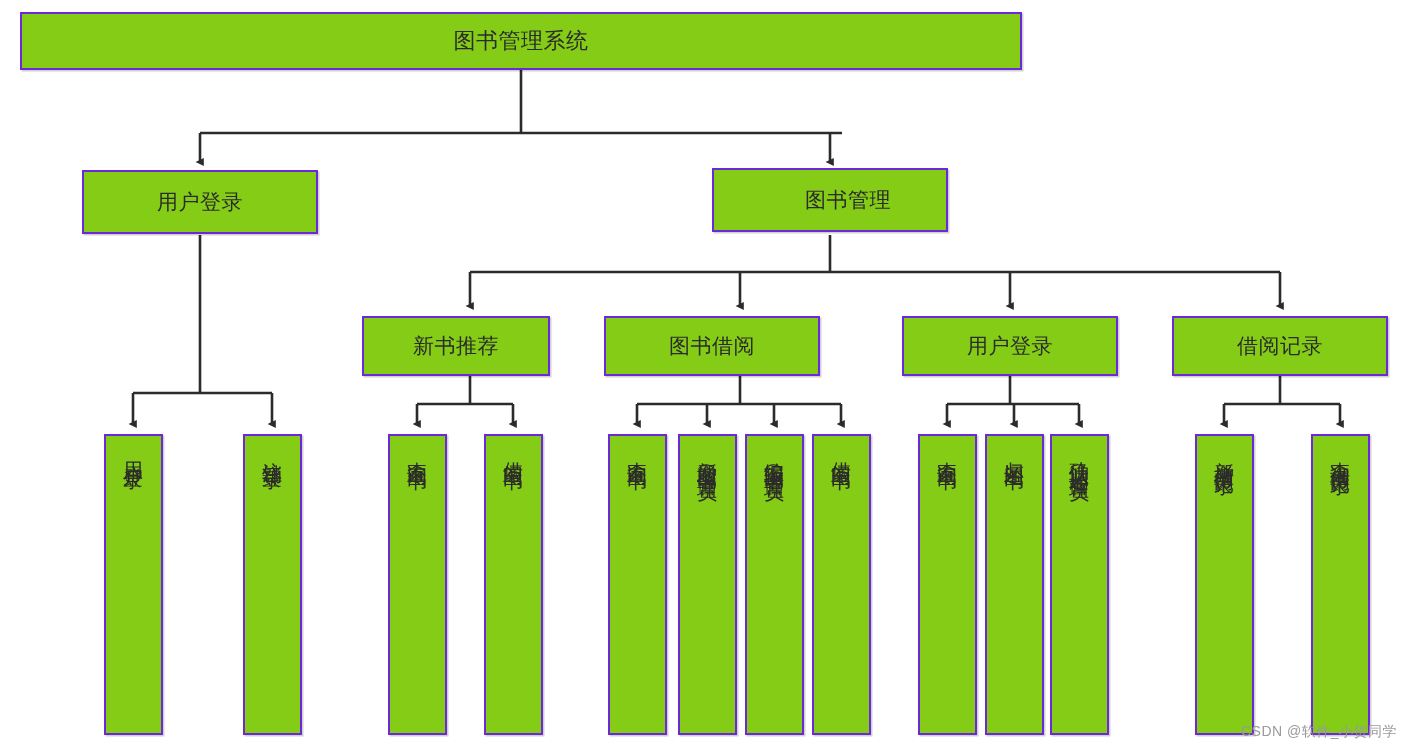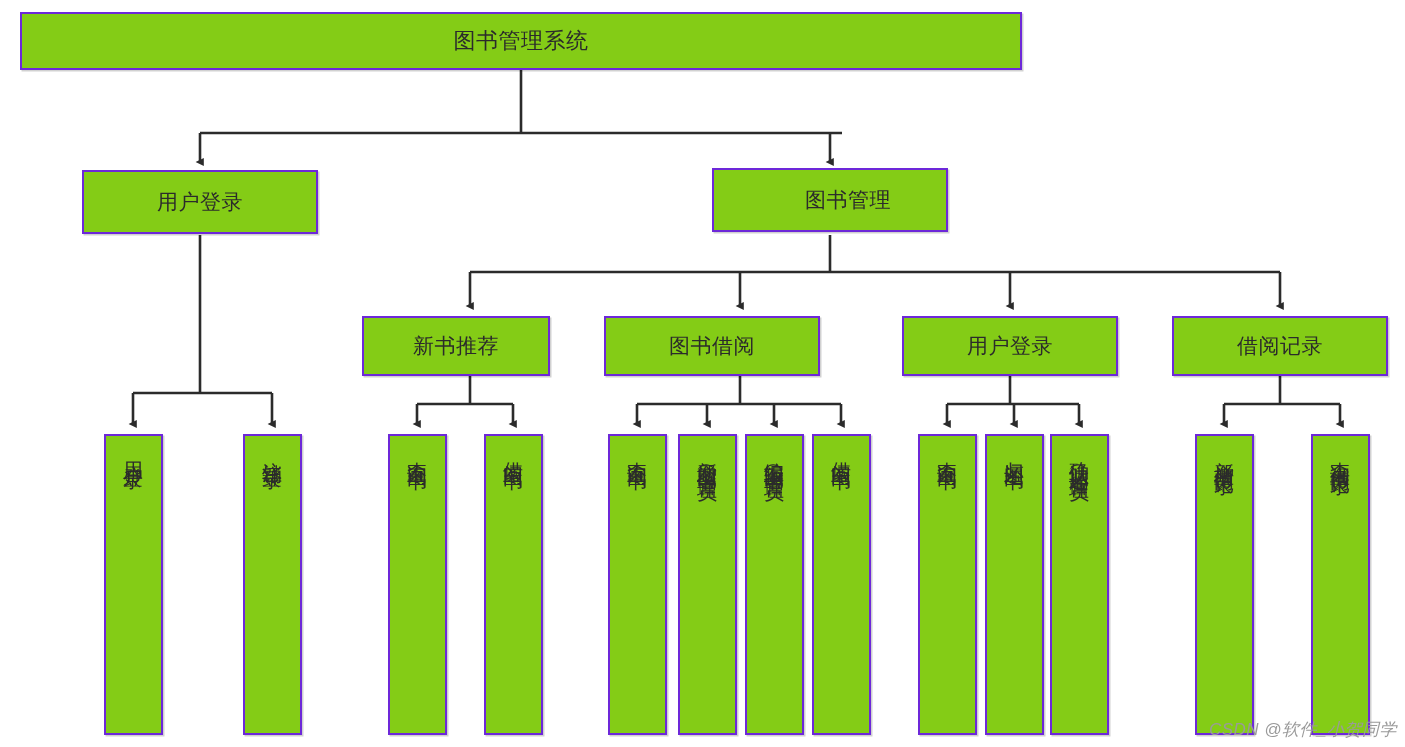--- a/index.html
+++ b/index.html
@@ -57,26 +57,25 @@
     letter-spacing: 3px;
     line-height: 1;
   }
   .node.root .node-label {
     font-size: 22px;
   }
   #watermark {
     position: absolute;
     right: 8px;
     bottom: 6px;
-    font-size: 17px;
+    font-size: 14px;
     color: #9a9a9a;
     letter-spacing: 0.5px;
     user-select: none;
     white-space: nowrap;
-    font-style: italic;
   }
 </style>
 </head>
 <body>
 
 <div id="diagram-canvas">
 
   <svg id="connector-layer" viewBox="0 0 1405 747" width="1405" height="747" xmlns="http://www.w3.org/2000/svg">
     <defs>
       <marker id="arrowhead" markerWidth="9" markerHeight="9" refX="4.5" refY="4.2" orient="auto" markerUnits="userSpaceOnUse">

